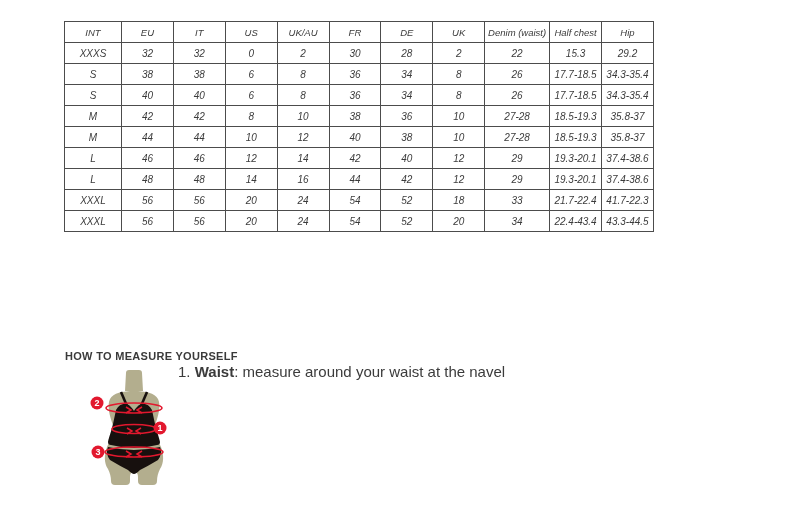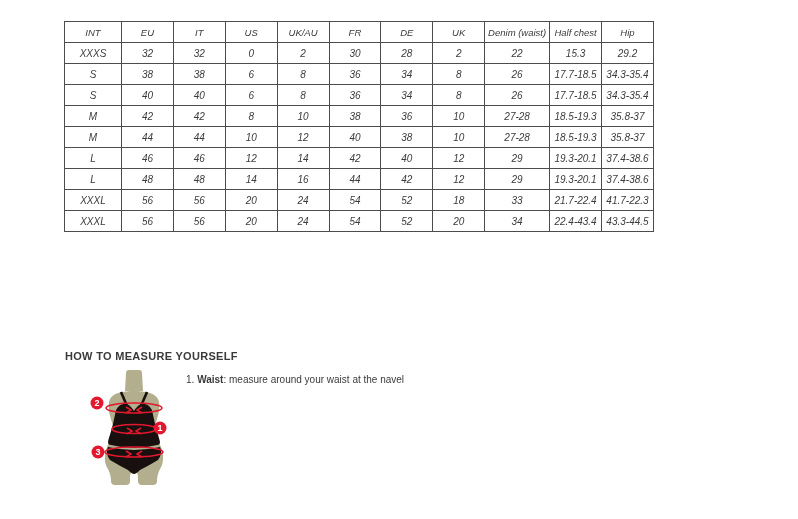--- a/index.html
+++ b/index.html
@@ -41,23 +41,23 @@
     letter-spacing: 0.3px;
     color: #3a3a3a;
     margin: 0;
   }
   .figure-wrap {
     position: absolute; left: 85px; top: 369px;
     width: 115px; height: 122px;
   }
   ol.steps {
     position: absolute; left: 178px; top: 366px;
-    margin: 8px; padding: 0;
+    margin: 0; padding: 0;
     list-style: none;
-    font-size: 10px;
+    font-size: 15px;
     color: #3b3b3b;
   }
   ol.steps li { display: block; line-height: 12px; margin-bottom: 6px; white-space: nowrap; }
   ol.steps b { font-weight: bold; }
 </style>
 </head>
 <body>
 
 <table class="size-table">
     <thead>

